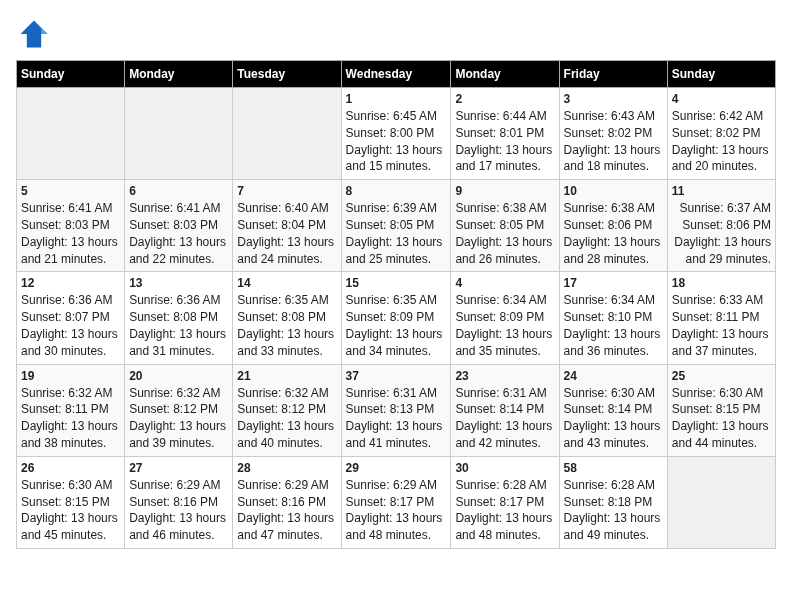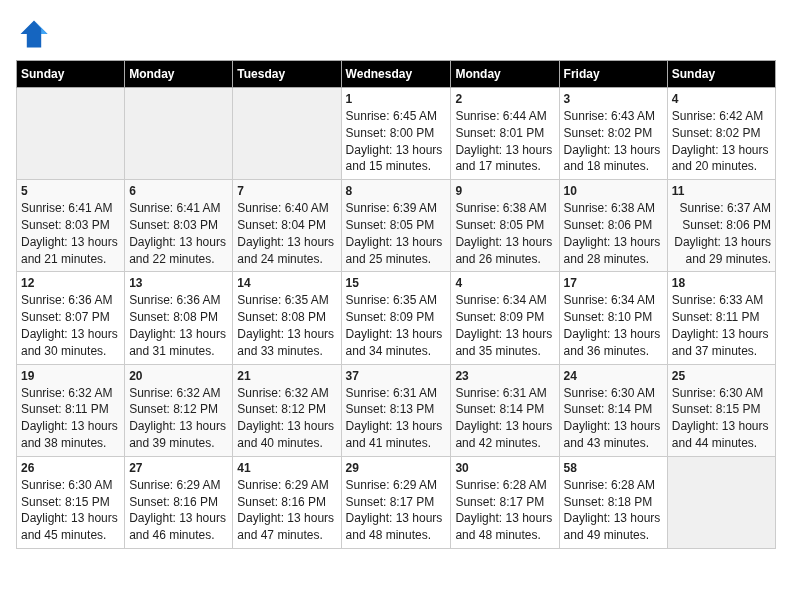--- a/index.html
+++ b/index.html
@@ -291,21 +291,21 @@
 Sunset: 8:15 PM
 Daylight: 13 hours and 45 minutes.</div>
         </td>
         <td>
           <span class="day-number">27</span>
           <div class="day-info" style="white-space: pre-line;">Sunrise: 6:29 AM
 Sunset: 8:16 PM
 Daylight: 13 hours and 46 minutes.</div>
         </td>
         <td>
-          <span class="day-number">41</span>
+          <span class="day-number">28</span>
           <div class="day-info" style="white-space: pre-line;">Sunrise: 6:29 AM
 Sunset: 8:16 PM
 Daylight: 13 hours and 47 minutes.</div>
         </td>
         <td>
           <span class="day-number">29</span>
           <div class="day-info" style="white-space: pre-line;">Sunrise: 6:29 AM
 Sunset: 8:17 PM
 Daylight: 13 hours and 48 minutes.</div>
         </td>

